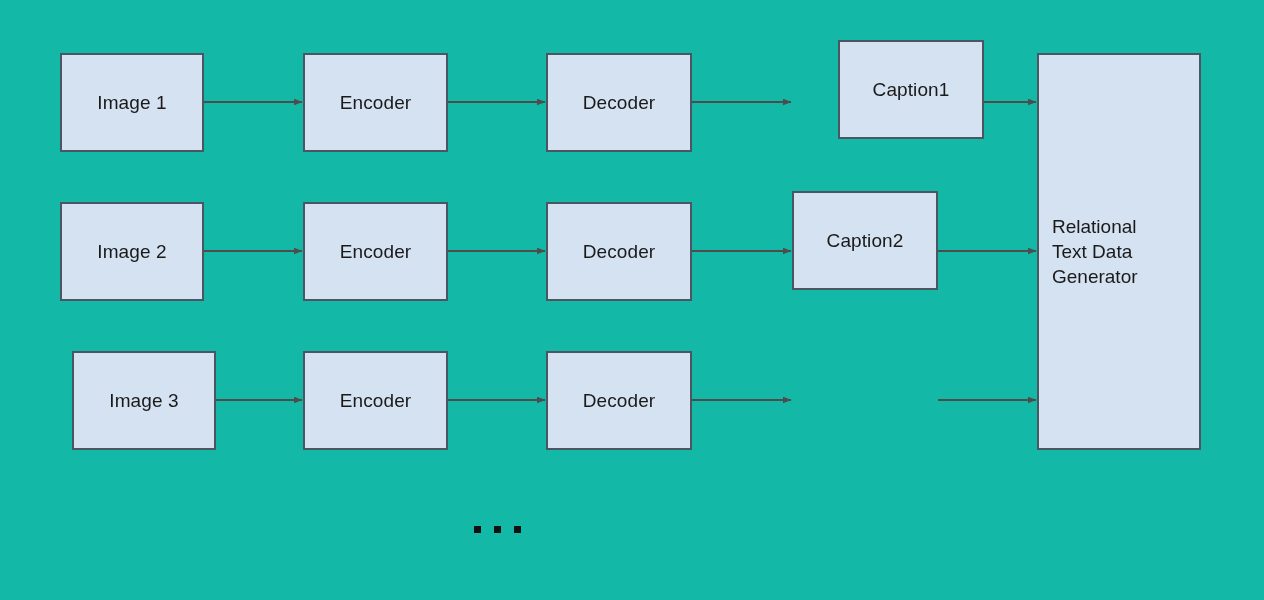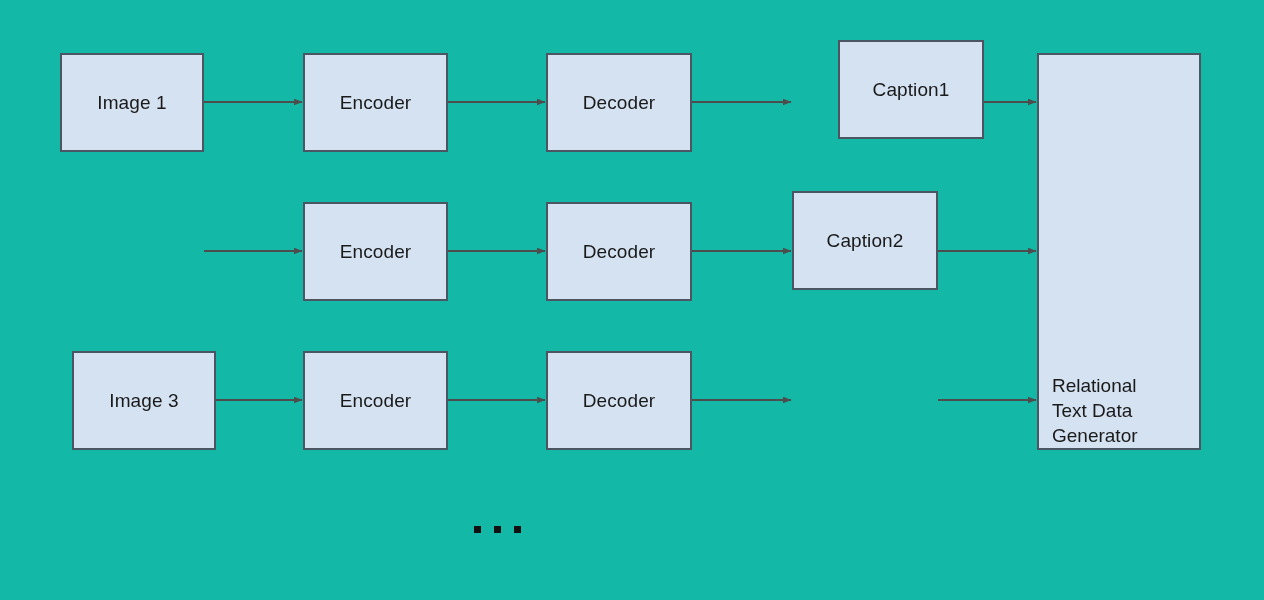--- a/index.html
+++ b/index.html
@@ -112,41 +112,44 @@
   <div class="node-box" style="left:303px; top:53px; width:145px; height:99px;">
     <span class="node-label">Encoder</span>
   </div>
   <div class="node-box" style="left:546px; top:53px; width:146px; height:99px;">
     <span class="node-label">Decoder</span>
   </div>
   <div class="node-box" style="left:792px; top:40px; width:146px; height:99px;margin-left:46px;">
     <span class="node-label">Caption1</span>
   </div>
 
+  <div class="node-box" style="left:60px; top:202px; width:144px; height:99px;">
+    <span class="node-label">Image 2</span>
+  </div>
   <div class="node-box" style="left:303px; top:202px; width:145px; height:99px;">
     <span class="node-label">Encoder</span>
   </div>
   <div class="node-box" style="left:546px; top:202px; width:146px; height:99px;">
     <span class="node-label">Decoder</span>
   </div>
   <div class="node-box" style="left:792px; top:191px; width:146px; height:99px;">
     <span class="node-label">Caption2</span>
   </div>
 
   <div class="node-box" style="left:60px; top:351px; width:144px; height:99px;margin-left:12px;">
     <span class="node-label">Image 3</span>
   </div>
   <div class="node-box" style="left:303px; top:351px; width:145px; height:99px;">
     <span class="node-label">Encoder</span>
   </div>
   <div class="node-box" style="left:546px; top:351px; width:146px; height:99px;">
     <span class="node-label">Decoder</span>
   </div>
 
-  <div class="sink-box" style="left:1037px; top:53px; width:164px; height:397px;align-items:flex-end;">
+  <div class="sink-box" style="left:1037px; top:53px; width:164px; height:397px;">
     <span class="sink-label">Relational
 Text Data
 Generator</span>
   </div>
 
   <div id="ellipsis" style="left:474px; top:526px;">
     <span class="ellipsis-dot"></span>
     <span class="ellipsis-dot"></span>
     <span class="ellipsis-dot"></span>
   </div>

